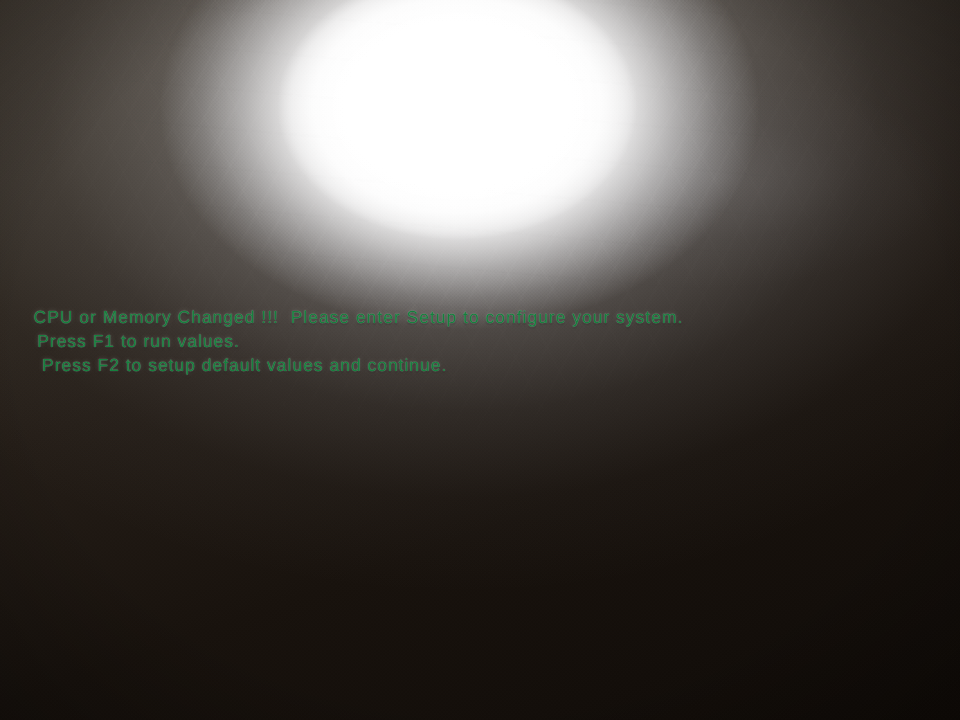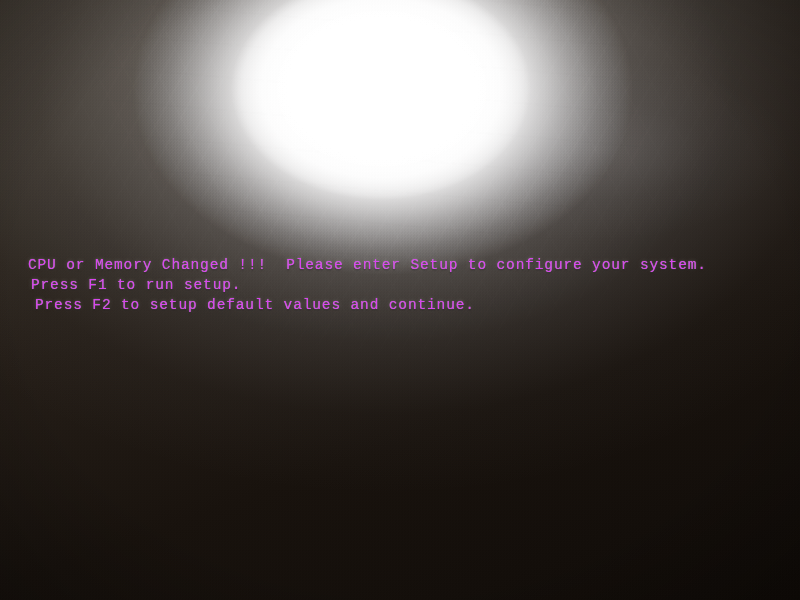--- a/index.html
+++ b/index.html
@@ -146,26 +146,26 @@
   
   #post-message {
     position: absolute;
     left: 28px;
     top: 255px;
     width: 768px;
     z-index: 8;
   }
 
   .post-line {
-    font-family: Liberation Mono, monospace;
+    font-family: Liberation Sans, sans-serif;
     font-size: 14.5px;
     line-height: 20px;
     letter-spacing: 0.86px;
     white-space: pre;
-    color: #d946ef;
+    color: #15803d;
     text-shadow:
       0 0 1px rgba(255,255,255,0.55),
       0 0 4px rgba(214,210,200,0.30),
       0 1px 2px rgba(0,0,0,0.70);
   }
 
   .post-line.indent {
     padding-left: 3px;
   }
   .post-line.indent2 {
@@ -188,17 +188,17 @@
   <div class="layer" id="glare-core"></div>
 
   <div class="layer" id="scratch-texture"></div>
 
   <div class="layer" id="vignette"></div>
 
   <div class="layer" id="grain"></div>
 
   <div id="post-message">
     <div class="post-line">CPU or Memory Changed !!!  Please enter Setup to configure your system.</div>
-    <div class="post-line indent">Press F1 to run setup.</div>
+    <div class="post-line indent">Press F1 to run values.</div>
     <div class="post-line indent2">Press F2 to setup default values and continue.</div>
   </div>
 
 </div>
 
 </body></html>

